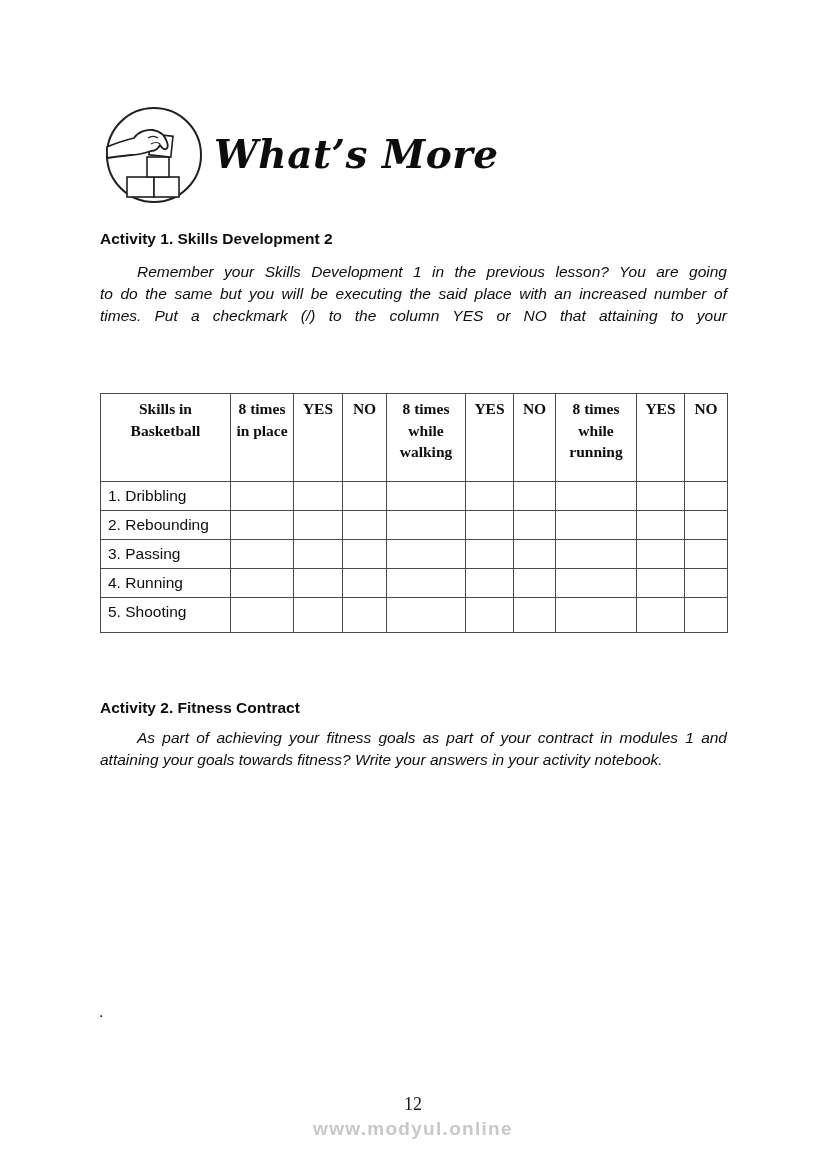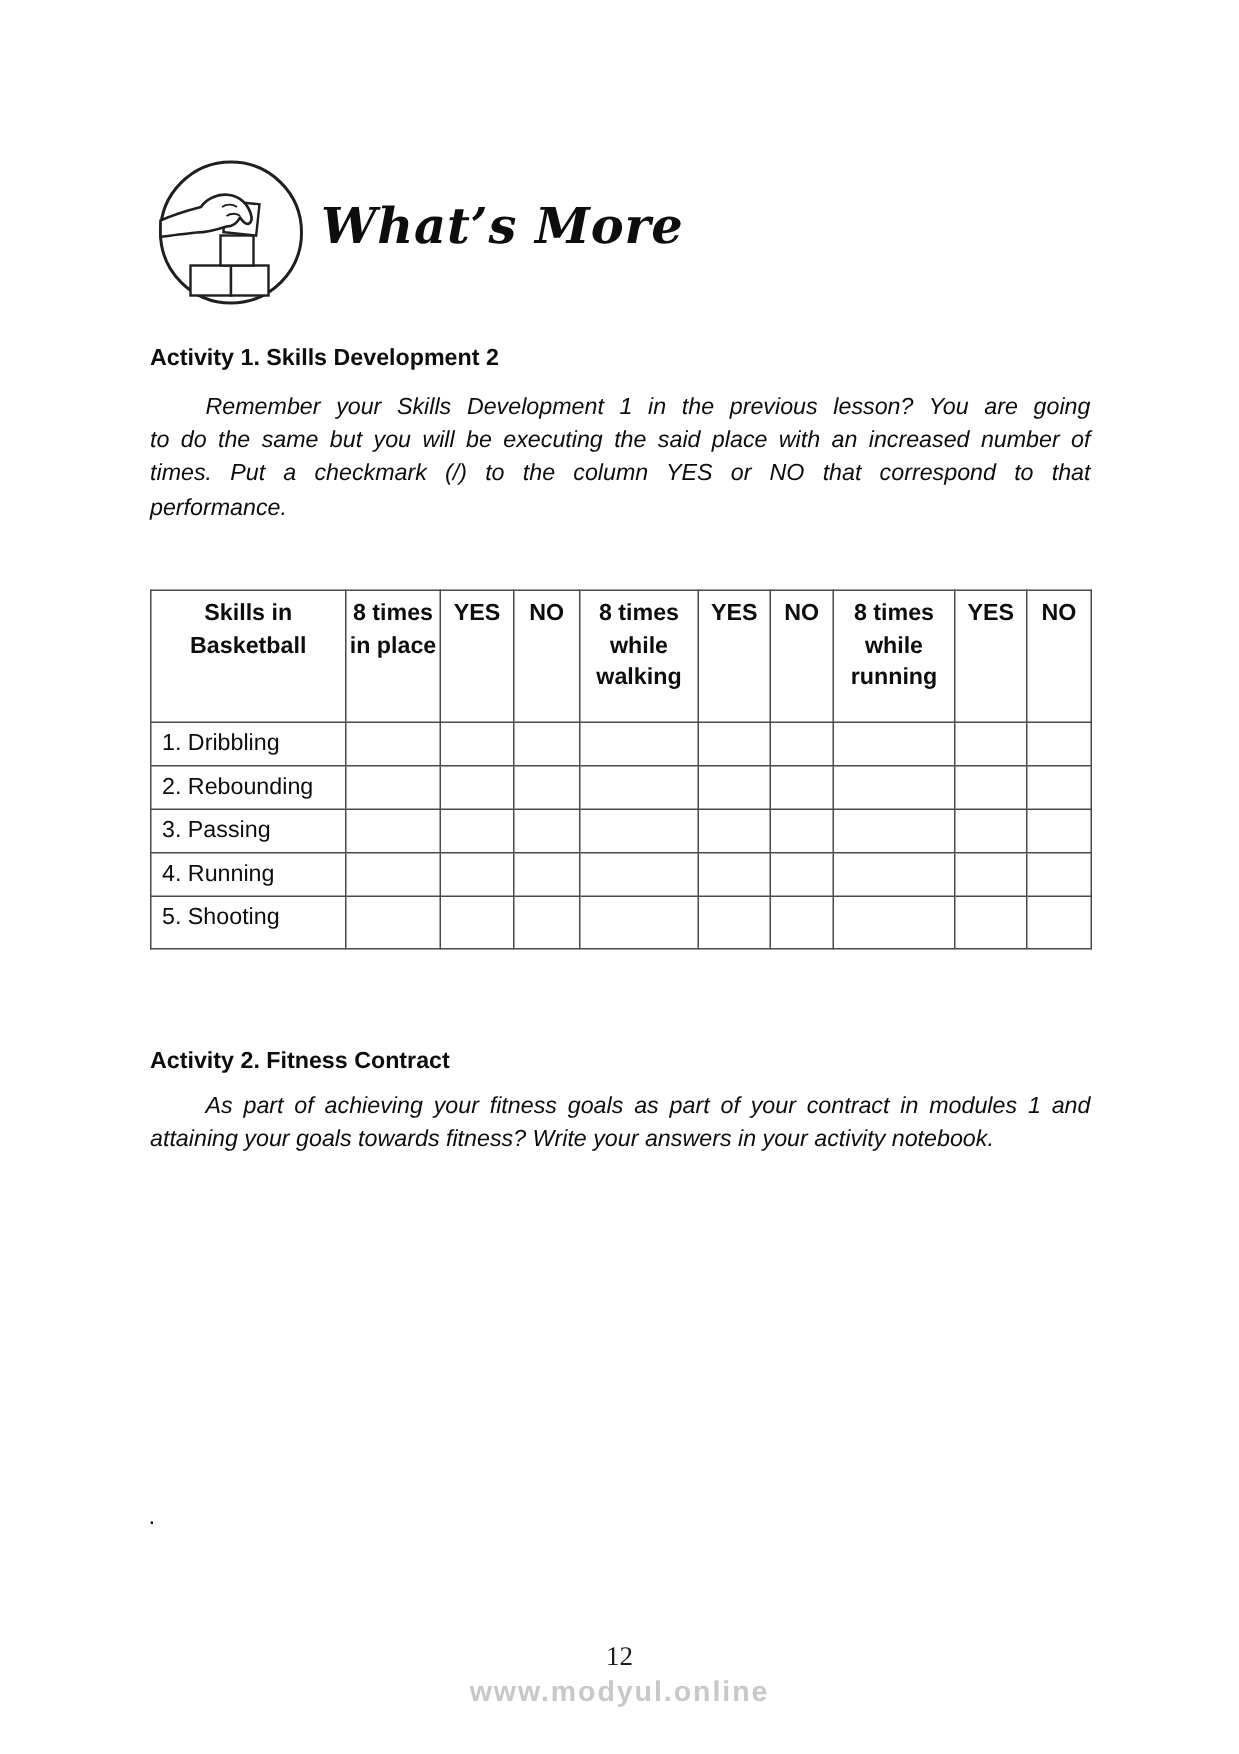--- a/index.html
+++ b/index.html
@@ -23,21 +23,21 @@
     width: 100px;
     height: 100px;
   }
   .main-title {
     position: absolute;
     left: 214px;
     top: 131px;
     font-family: "DejaVu Serif", serif;
     font-style: italic;
     font-weight: bold;
-    font-size: 33px;
+    font-size: 39px;
     letter-spacing: 0.5px;
     color: #0d0d0d;
   }
 
   
   .activity-heading {
     position: absolute;
     left: 100px;
     width: 627px;
     font-weight: bold;
@@ -82,20 +82,21 @@
     color: #0d0d0d;
     vertical-align: top;
     overflow: hidden;
   }
   .skills-table thead th {
     height: 88px;
     font-weight: bold;
     text-align: center;
     padding: 4px 2px 0 2px;
     line-height: 21.5px;
+    font-family: Liberation Serif, serif;
   }
   .skills-table tbody tr { height: 29px; }
   .skills-table tbody tr:last-child { height: 35px; }
   .skills-table td.skill-cell {
     text-align: left;
     padding: 4px 4px 0 7px;
     line-height: 20px;
     font-weight: normal;
   }
 
@@ -142,22 +143,21 @@
     <rect x="46" y="30" width="22" height="21" fill="#ffffff" stroke="#1f1f1f" stroke-width="1.6" transform="rotate(6 57 40)"></rect>
     <path d="M3,42 C12,38 22,35 30,33 C34,27 42,24 49,25 C56,26 61,31 63,37 C64,40 64,43 62,44 C60,45 58,43 56,40 C54,44 51,46 47,46 C41,48 33,50 27,50 C18,51 9,52 3,53 Z" fill="#ffffff" stroke="#1f1f1f" stroke-width="1.8" stroke-linejoin="round"></path>
     <path d="M44,33 C47,31 51,31 54,33 M47,39 C50,37 54,37 56,39" fill="none" stroke="#1f1f1f" stroke-width="1.2"></path>
   </svg>
   <h1 class="main-title">What’s More</h1>
 
   <h2 class="activity-heading a1-heading">Activity 1. Skills Development 2</h2>
   <div class="para para1">
     <div class="line first">Remember your Skills Development 1 in the previous lesson?  You are going</div>
     <div class="line">to do the same but you will be executing the said place with an increased number of</div>
-    <div class="line">times. Put a checkmark (/) to the column YES or NO that correspond to that</div>
-    <div class="line last">performance.</div>
+    <div class="line">times. Put a checkmark (/) to the column YES or NO that attaining to your</div>
   </div>
 
   <table class="skills-table">
     <colgroup>
       <col style="width:130px">
         <col style="width:63px">
         <col style="width:49px">
         <col style="width:44px">
       <col style="width:79px">
         <col style="width:48px">

